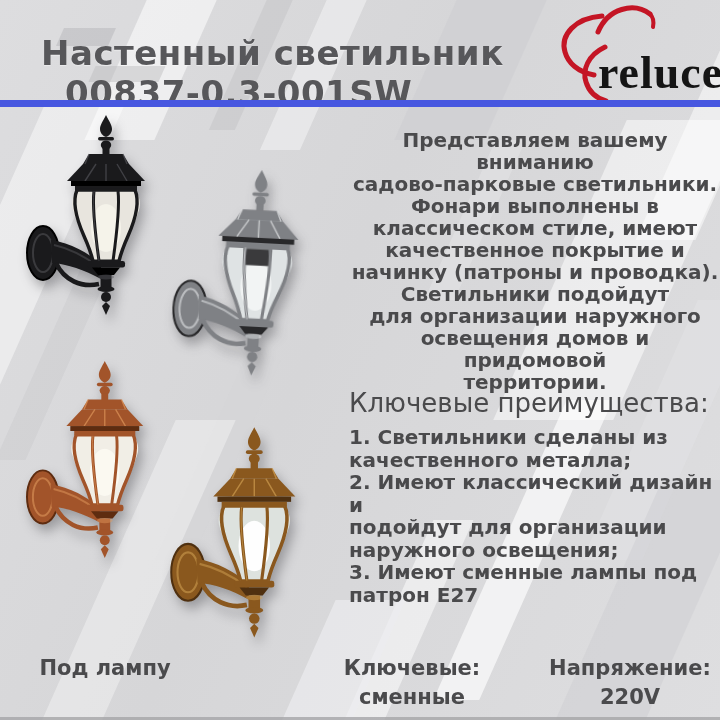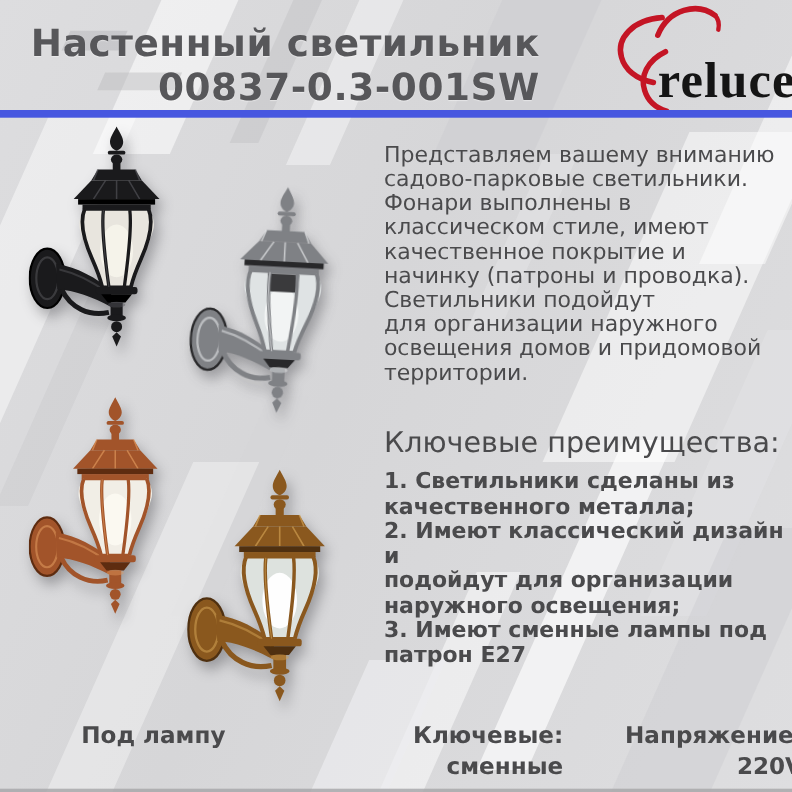--- a/index.html
+++ b/index.html
@@ -18,27 +18,27 @@
          text-shadow:0 1px 1px rgba(255,255,255,.45);}
   .title .l2{padding-left:24px;display:block;}
   .rule{position:absolute;left:0;top:100px;width:720px;height:7px;background:#4757e0;}
   
   .brand{position:absolute;left:552px;top:0;width:165px;height:106px;}
   .brand svg{position:absolute;left:0;top:0;}
   .brand-text{position:absolute;left:46px;top:46px;font-family:"Liberation Serif","DejaVu Serif",serif;
               font-weight:700;font-size:46px;color:#151515;letter-spacing:1px;}
   
   .desc{position:absolute;left:349px;top:129px;width:372px;color:#4a4a4c;
-        font-weight:400;font-size:20px;line-height:22px;white-space:pre-line;}
+        font-weight:700;font-size:20px;line-height:22px;white-space:pre-line;text-align:center;}
   .adv-head{position:absolute;left:349px;top:388px;margin:0;color:#4a4a4c;
             font-weight:400;font-size:26px;line-height:30px;}
   .adv-list{position:absolute;left:349px;top:426px;width:374px;color:#4a4a4c;
             font-weight:700;font-size:20px;line-height:22.5px;white-space:pre-line;}
   
-  .spec{position:absolute;top:654px;width:200px;text-align:right;color:#4a4a4c;
+  .spec{position:absolute;top:654px;width:200px;text-align:center;color:#4a4a4c;
         font-weight:700;font-size:21px;line-height:29px;}
   .spec1{left:5px;} .spec2{left:312px;} .spec3{left:530px;}
   
   .lantern{position:absolute;filter:drop-shadow(4px 7px 6px rgba(40,40,45,.35));}
   .lantern--black {--f:#1a1a1c;--fd:#000000;--fh:#55555a;--g:#e8e5de;--b:#f6f3ea;}
   .lantern--silver{--f:#7f8185;--fd:#28282a;--fh:#eceef0;--g:#dfe3e4;--b:#f2f4f4;--gt:#3a3a3c;}
   .lantern--copper{--f:#a2542a;--fd:#5e2c10;--fh:#e29a5e;--g:#f1eee6;--b:#fbf9f1;}
   .lantern--gold  {--f:#8a581e;--fd:#4f3010;--fh:#d2a253;--g:#dde2de;--b:#ffffff;}
   .lantern-black {left:26px;top:112px;width:130px;height:212px;}
   .lantern-silver{left:174px;top:166px;width:134px;height:218px;transform:rotate(3deg);}
@@ -65,21 +65,21 @@
     <div class="s" style="left:40px;top:260px;width:30px;height:200px;background:rgba(201,201,203,.4);"></div>
     <div class="s" style="left:200px;top:360px;width:36px;height:200px;background:rgba(213,213,216,.5);"></div>
     <div class="s" style="left:640px;top:300px;width:60px;height:260px;background:rgba(224,224,226,.8);"></div>
     <div class="s" style="left:500px;top:400px;width:46px;height:300px;background:rgba(255,255,255,.65);"></div>
     <div class="s" style="left:600px;top:480px;width:90px;height:280px;background:rgba(206,206,209,.5);"></div>
     <div class="s" style="left:380px;top:520px;width:40px;height:240px;background:rgba(255,255,255,.5);"></div>
     <div class="s" style="left:100px;top:420px;width:60px;height:340px;background:rgba(255,255,255,.35);"></div>
     <div class="s" style="left:300px;top:600px;width:70px;height:160px;background:rgba(237,237,239,.7);"></div>
   </div>
 
-  <h1 class="title" style="margin:4px;text-align:right;">
+  <h1 class="title" style="margin:17px;">
     <span class="l1">Настенный светильник</span>
     <span class="l2">00837-0.3-001SW</span>
   </h1>
 
   <div class="brand">
     <svg width="165" height="106" viewBox="0 0 165 106">
       <g fill="none" stroke="#c41525" stroke-linecap="round">
         <path d="M46,32 C56,8 82,2 98,14" stroke-width="5"></path>
         <path d="M98,14 C101,17 102,22 101,27" stroke-width="4"></path>
         <path d="M50,16 C23,18 8,35 13,52 C16,63 26,72 42,75" stroke-width="5"></path>

